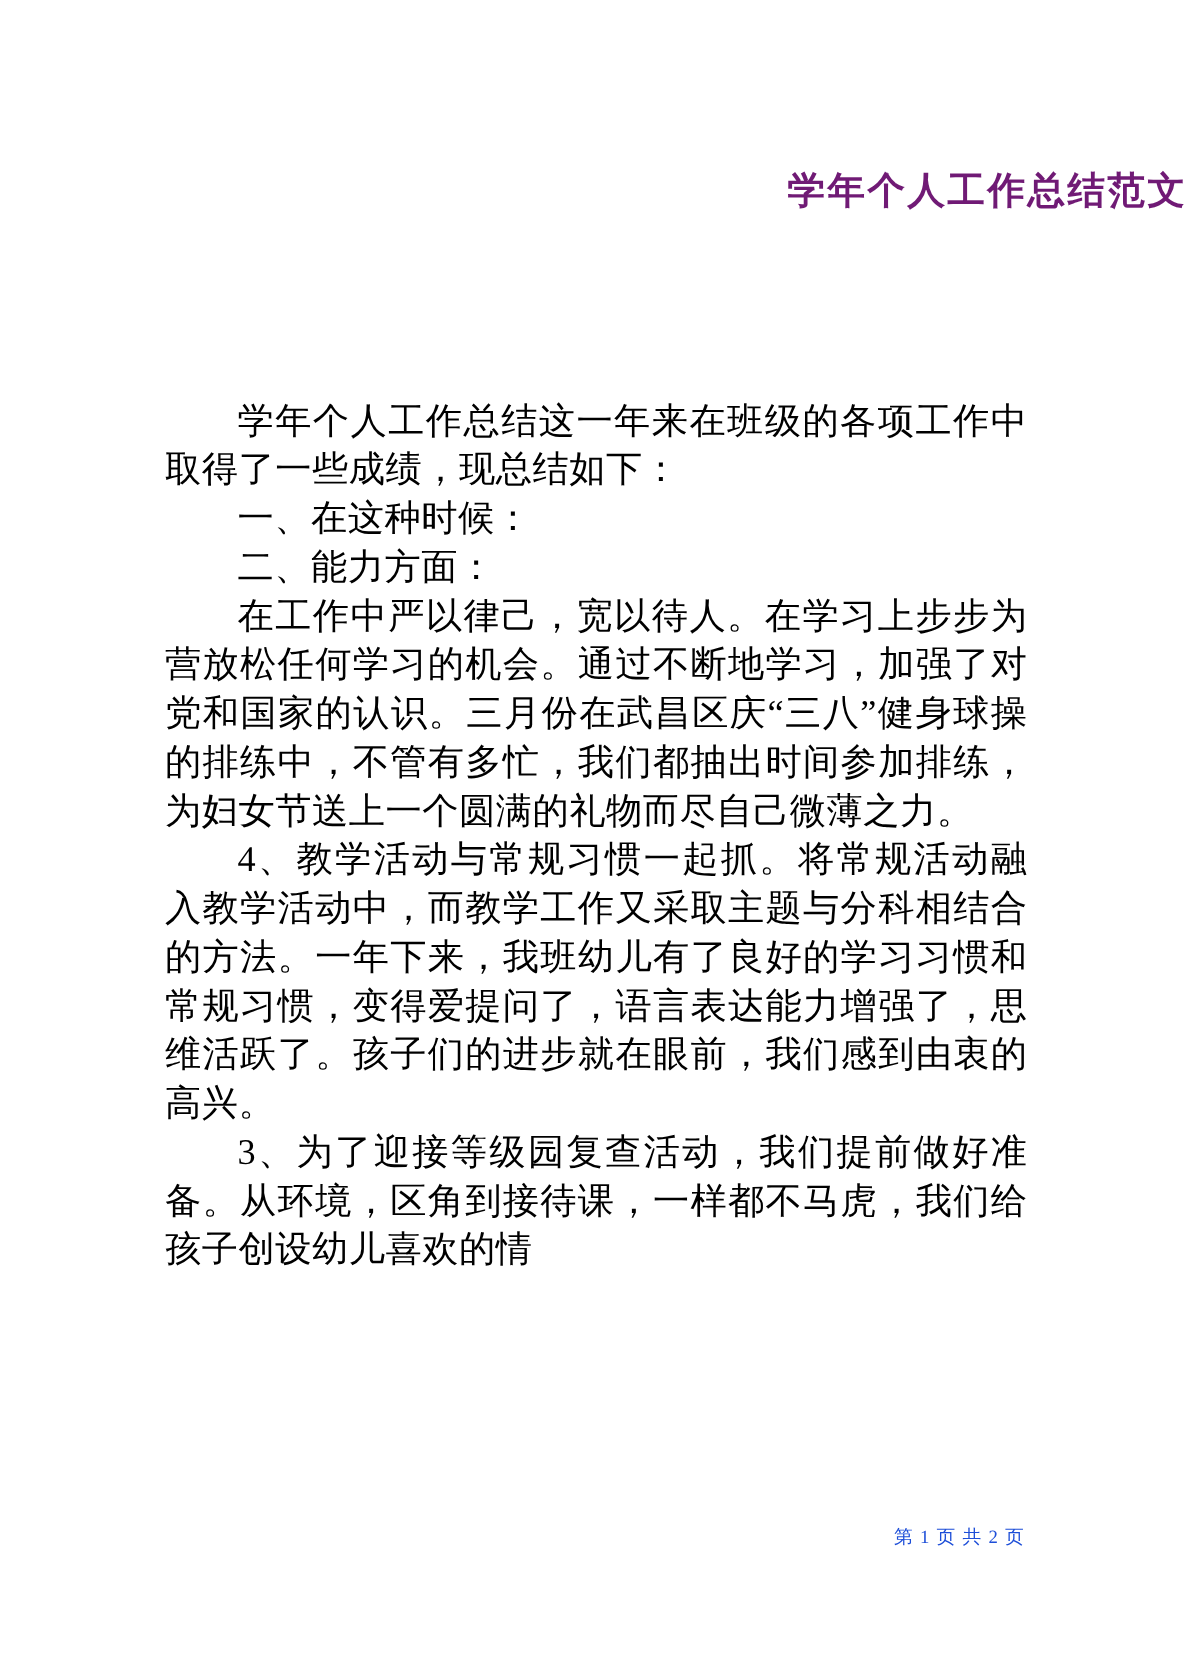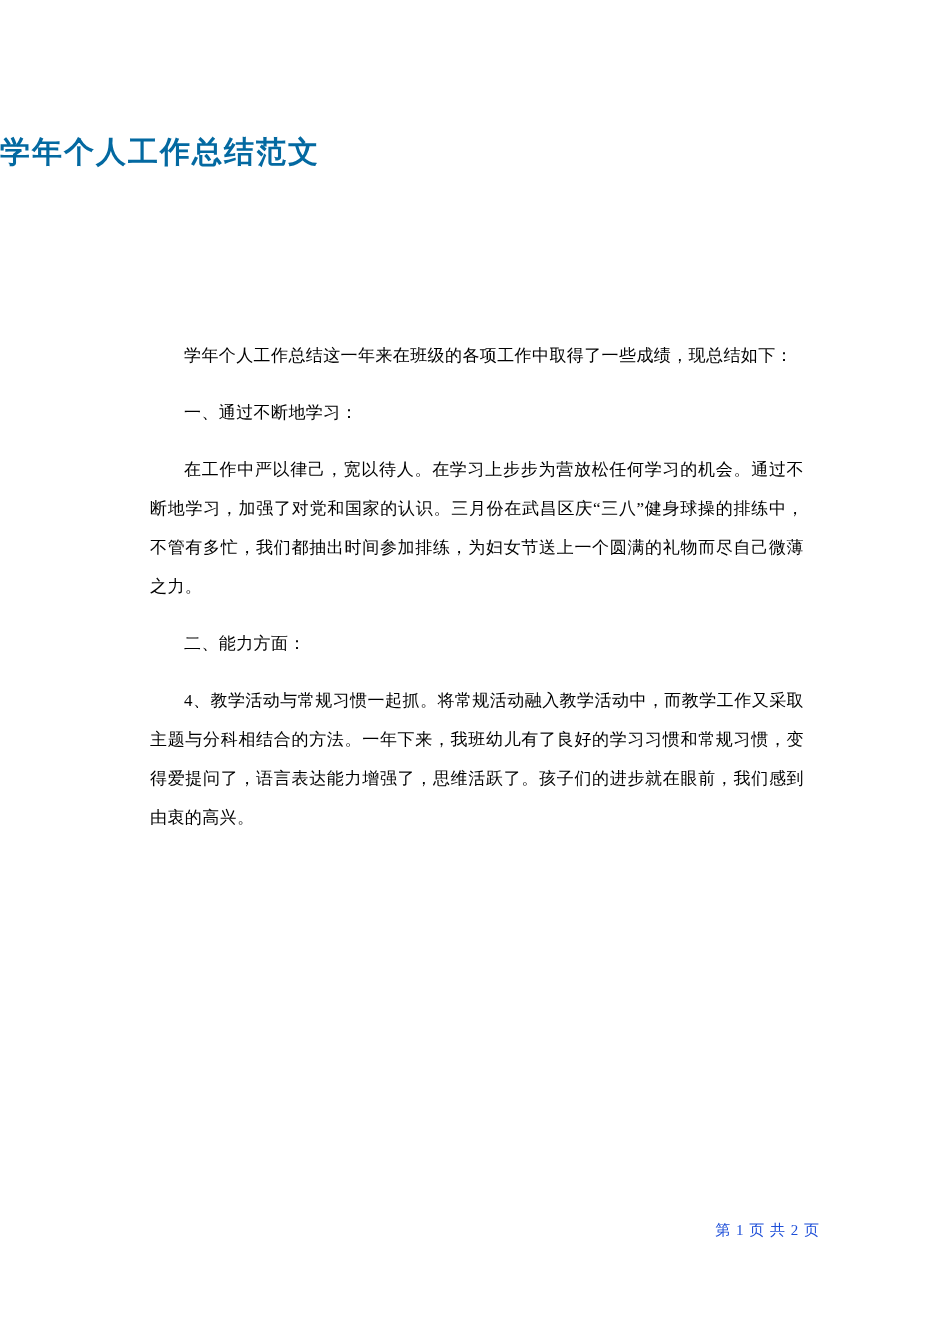--- a/index.html
+++ b/index.html
@@ -16,44 +16,44 @@
     overflow: hidden;
   }
   .page {
     position: relative;
     width: 950px;
     height: 1344px;
     box-sizing: border-box;
     padding: 0;
   }
   .doc-title {
-    color: #0369a1;
+    color: #701a75;
     font-size: 30px;
     font-weight: bold;
     letter-spacing: 2px;
-    text-align: left;
+    text-align: right;
     margin: 0;
     position: absolute;
     top: 132px;
     left: 0;
     right: 0;
     font-family: "Liberation Sans", "DejaVu Sans", sans-serif;
   }
   .body-block {
     position: absolute;
     top: 318px;
     left: 132px;
     width: 690px;
   }
   .para {
-    font-size: 17px;
+    font-size: 29px;
     line-height: 39px;
     text-align: justify;
     text-justify: inter-ideograph;
-    margin: 18px;
+    margin: 0;
     text-indent: 2em;
     letter-spacing: 0.4px;
   }
   .footer {
     position: absolute;
     right: 130px;
     bottom: 103px;
     font-size: 15px;
     line-height: 22px;
     font-family: "Liberation Serif", "DejaVu Serif", serif;
@@ -63,21 +63,22 @@
 </style>
 </head>
 <body>
 
 <div class="page">
 
   <h1 class="doc-title">学年个人工作总结范文</h1>
 
   <div class="body-block">
     <p class="para">学年个人工作总结这一年来在班级的各项工作中取得了一些成绩，现总结如下：</p>
-    <p class="para">一、通过不断地学习：</p>
+    <p class="para">一、在这种时候：</p>
+    <p class="para">二、能力方面：</p>
     <p class="para">在工作中严以律己，宽以待人。在学习上步步为营放松任何学习的机会。通过不断地学习，加强了对党和国家的认识。三月份在武昌区庆“三八”健身球操的排练中，不管有多忙，我们都抽出时间参加排练，为妇女节送上一个圆满的礼物而尽自己微薄之力。</p>
-    <p class="para">二、能力方面：</p>
     <p class="para">4、教学活动与常规习惯一起抓。将常规活动融入教学活动中，而教学工作又采取主题与分科相结合的方法。一年下来，我班幼儿有了良好的学习习惯和常规习惯，变得爱提问了，语言表达能力增强了，思维活跃了。孩子们的进步就在眼前，我们感到由衷的高兴。</p>
+    <p class="para">3、为了迎接等级园复查活动，我们提前做好准备。从环境，区角到接待课，一样都不马虎，我们给孩子创设幼儿喜欢的情</p>
   </div>
 
   <div class="footer">第 1 页 共 2 页</div>
 
 </div>
 
 </body></html>

